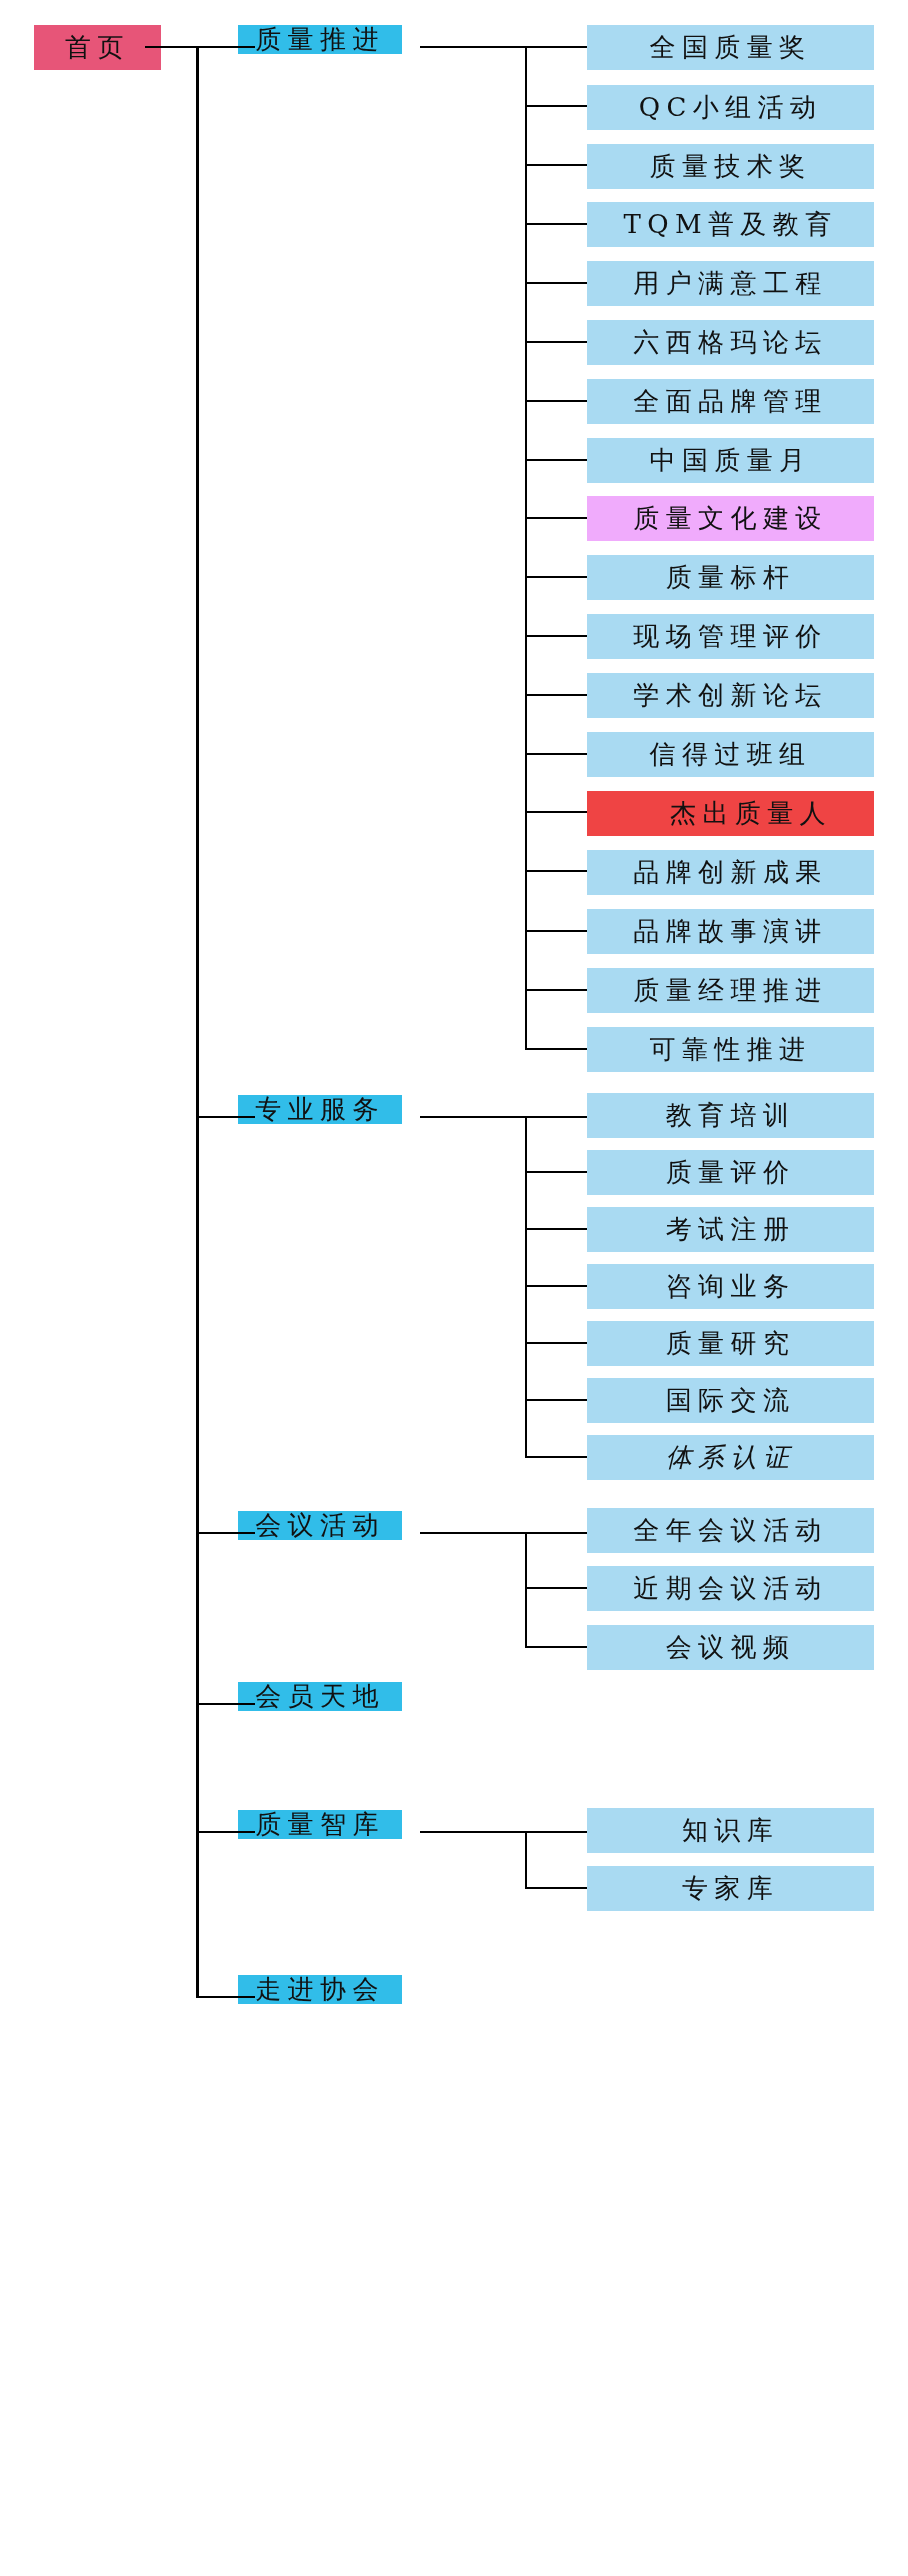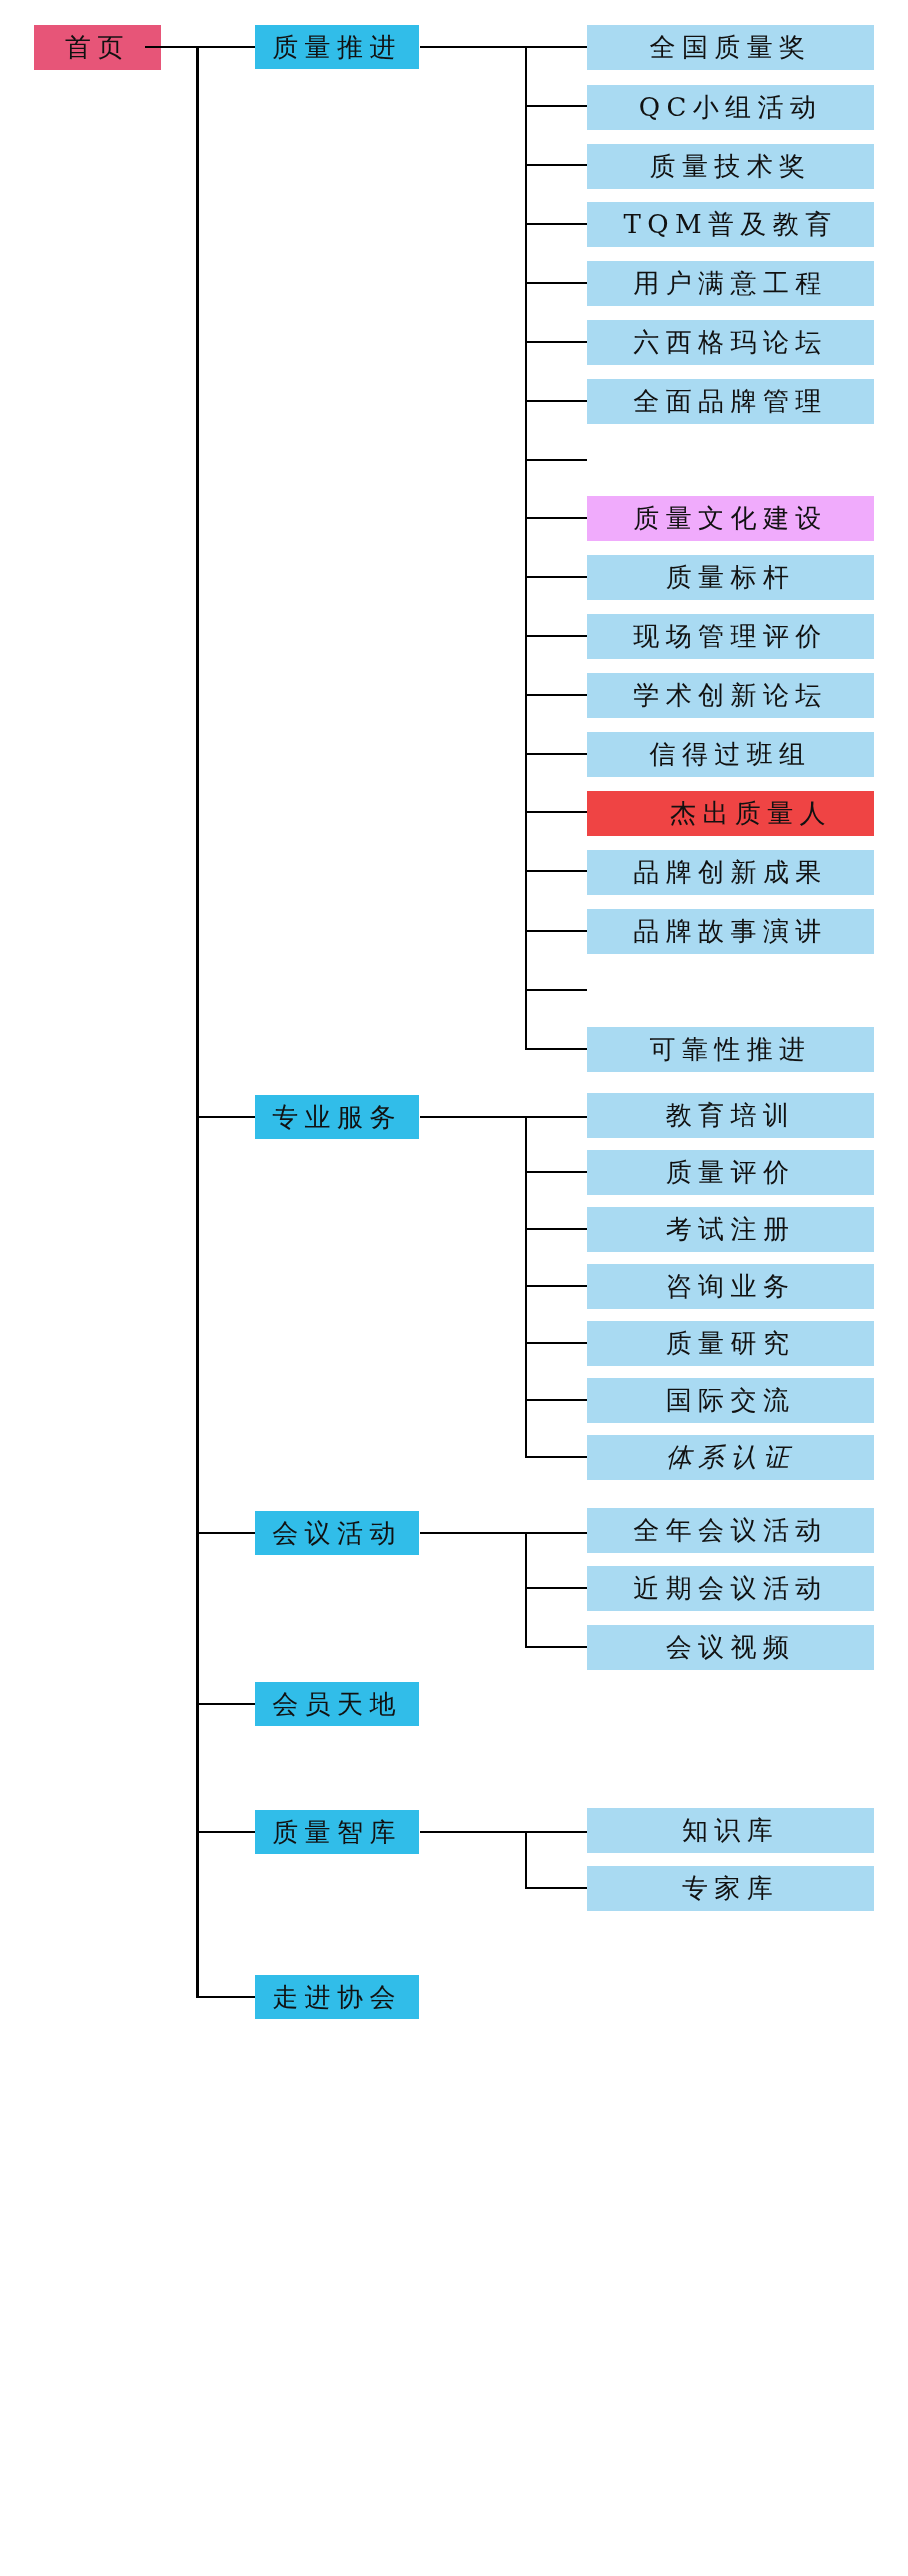--- a/index.html
+++ b/index.html
@@ -10,21 +10,21 @@
     display:flex;align-items:center;justify-content:center;
     color:#111111;
     font-size:26px;
     letter-spacing:6.4px;
     white-space:nowrap;
     box-sizing:border-box;
     cursor:pointer;
   }
   .node span{display:block;text-indent:0;}
   .root{left:18px;top:25.4px;width:127px;height:45px;}
-  .l2{left:255px;width:164px;height:44px;}
+  .l2{left:238px;width:164px;height:29px;}
   .l3{left:587px;width:287px;height:45px;font-size:26px;}
   .hline{position:absolute;height:1.8px;}
   .vline{position:absolute;width:1.8px;}
   .trunk{position:absolute;width:2.7px;}
 </style>
 </head>
 <body>
 
 <div id="canvas">
   <div class="node root" style="background: rgb(231, 85, 120); margin-left: 16px;">
@@ -56,20 +56,23 @@
     </div>
     <div class="hline" style="left: 525px; width: 62px; top: 282px; background: rgb(0, 0, 0);"></div>
     <div class="node l3" style="left: 587px; top: 320px; background: rgb(169, 218, 242);">
       <span>六西格玛论坛</span>
     </div>
     <div class="hline" style="left: 525px; width: 62px; top: 341px; background: rgb(0, 0, 0);"></div>
     <div class="node l3" style="left: 587px; top: 379px; background: rgb(169, 218, 242);">
       <span>全面品牌管理</span>
     </div>
     <div class="hline" style="left: 525px; width: 62px; top: 400px; background: rgb(0, 0, 0);"></div>
+    <div class="node l3" style="left: 587px; top: 438px; background: rgb(169, 218, 242);">
+      <span>中国质量月</span>
+    </div>
     <div class="hline" style="left: 525px; width: 62px; top: 459px; background: rgb(0, 0, 0);"></div>
     <div class="node l3" style="left: 587px; top: 496px; background: #f0abfc;">
       <span>质量文化建设</span>
     </div>
     <div class="hline" style="left: 525px; width: 62px; top: 517px; background: rgb(0, 0, 0);"></div>
     <div class="node l3" style="left: 587px; top: 555px; background: rgb(169, 218, 242);">
       <span>质量标杆</span>
     </div>
     <div class="hline" style="left: 525px; width: 62px; top: 576px; background: rgb(0, 0, 0);"></div>
     <div class="node l3" style="left: 587px; top: 614px; background: rgb(169, 218, 242);">
@@ -89,20 +92,23 @@
     </div>
     <div class="hline" style="left: 525px; width: 62px; top: 811px; background: rgb(0, 0, 0);"></div>
     <div class="node l3" style="left: 587px; top: 850px; background: rgb(169, 218, 242);">
       <span>品牌创新成果</span>
     </div>
     <div class="hline" style="left: 525px; width: 62px; top: 870px; background: rgb(0, 0, 0);"></div>
     <div class="node l3" style="left: 587px; top: 909px; background: rgb(169, 218, 242);">
       <span>品牌故事演讲</span>
     </div>
     <div class="hline" style="left: 525px; width: 62px; top: 930px; background: rgb(0, 0, 0);"></div>
+    <div class="node l3" style="left: 587px; top: 968px; background: rgb(169, 218, 242);">
+      <span>质量经理推进</span>
+    </div>
     <div class="hline" style="left: 525px; width: 62px; top: 989px; background: rgb(0, 0, 0);"></div>
     <div class="node l3" style="left: 587px; top: 1027px; background: rgb(169, 218, 242);">
       <span>可靠性推进</span>
     </div>
     <div class="hline" style="left: 525px; width: 62px; top: 1048px; background: rgb(0, 0, 0);"></div>
     <div class="vline" style="left: 525px; top: 46px; height: 1002px; background: rgb(0, 0, 0);"></div>
     <div class="node l2" style="top: 1095px; background: rgb(49, 189, 233);">
       <span>专业服务</span>
     </div>
     <div class="hline" style="left: 199px; width: 56px; top: 1116px; background: rgb(0, 0, 0);"></div>

